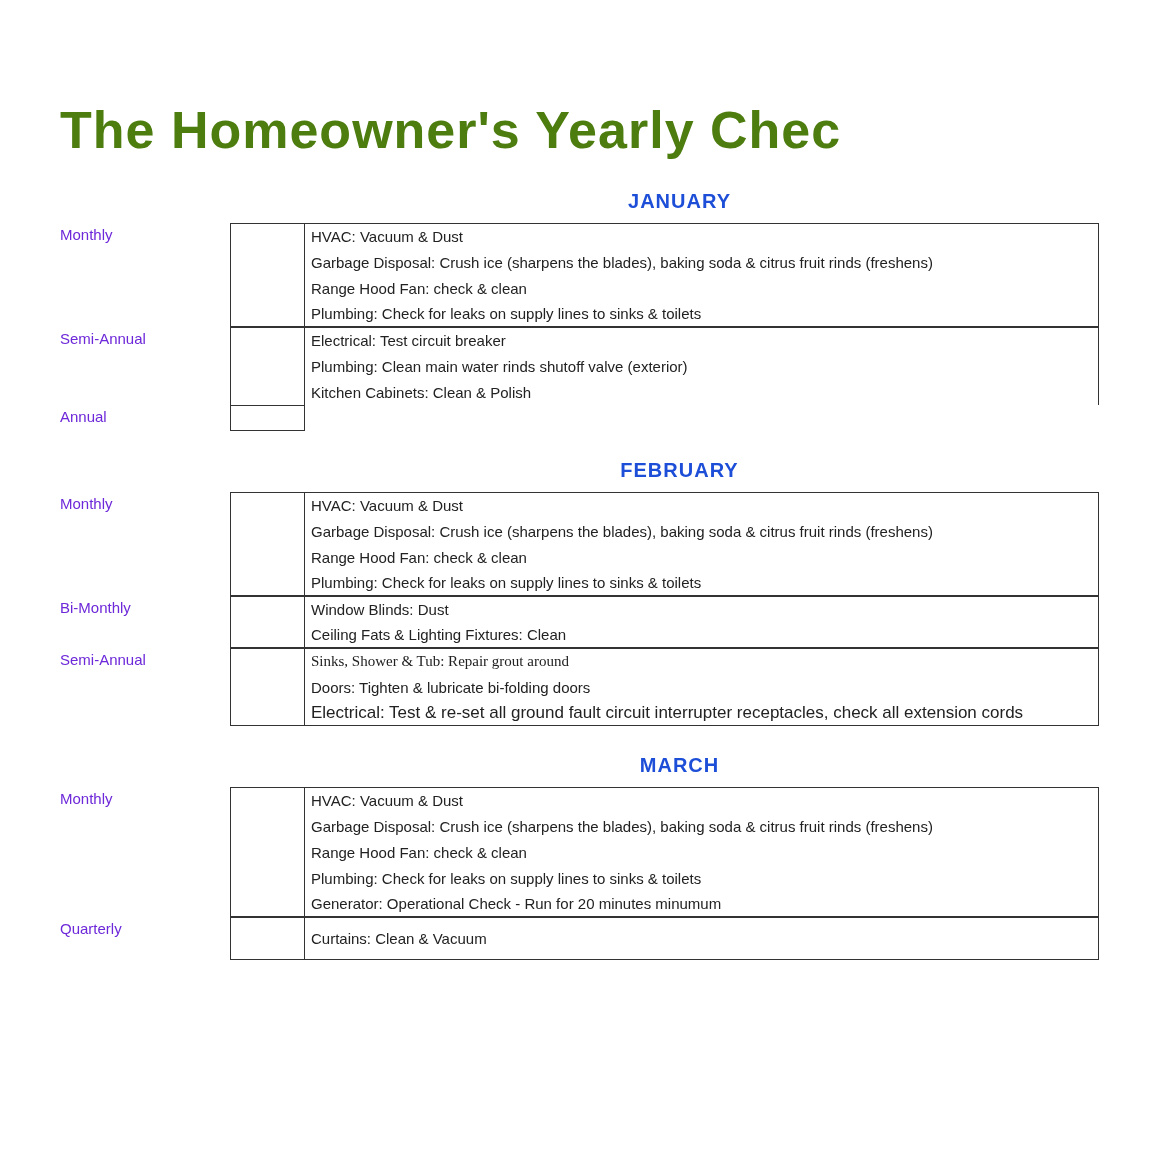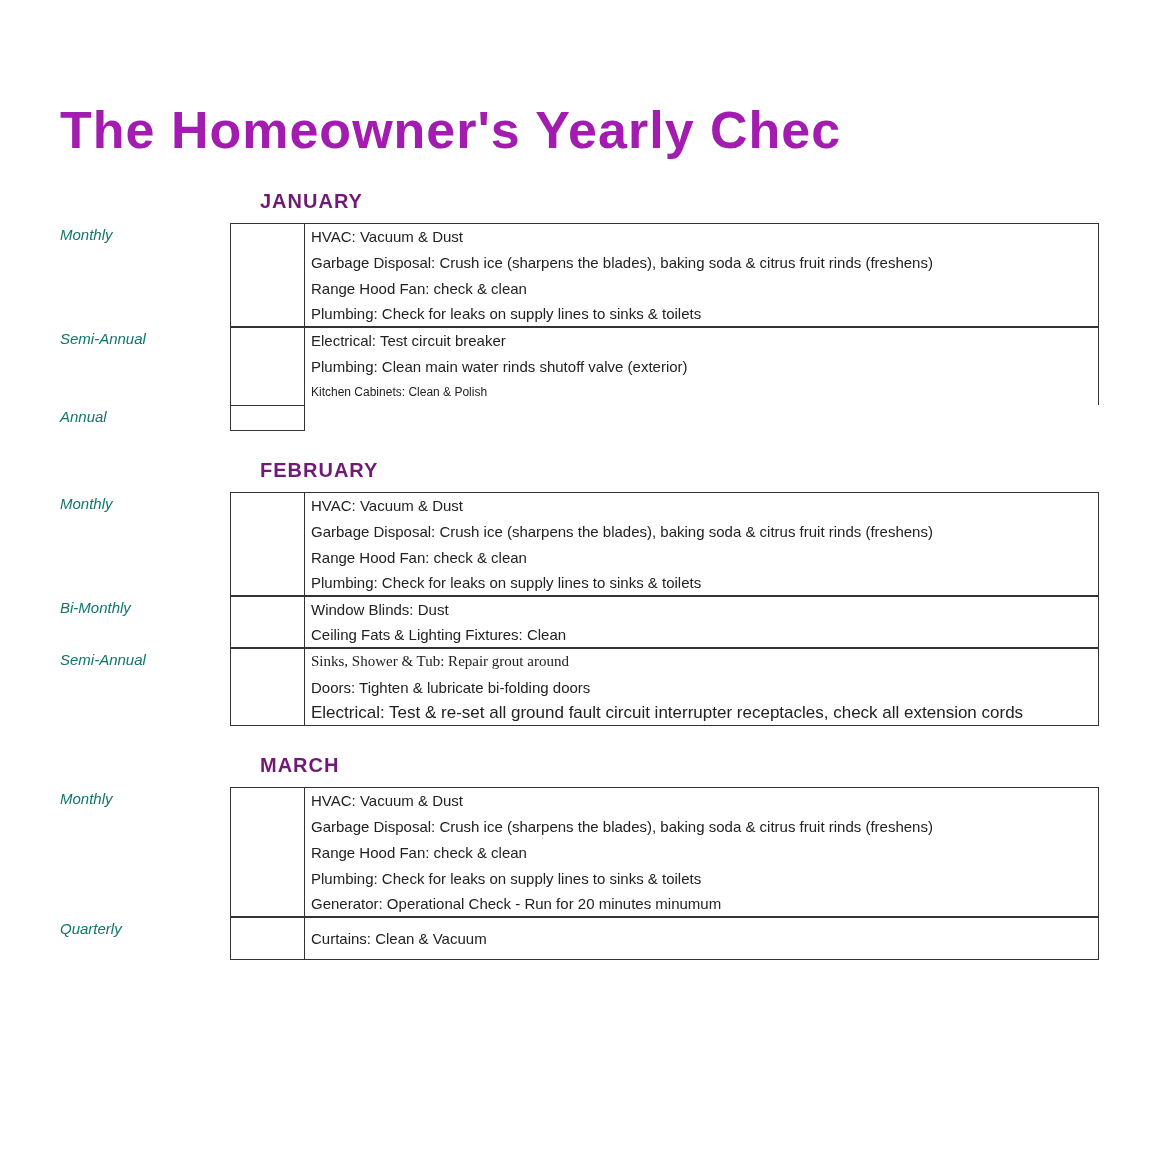--- a/index.html
+++ b/index.html
@@ -10,56 +10,56 @@
       color: #222;
       padding: 40px 60px;
       width: 1159px;
       min-height: 1159px;
       overflow-x: hidden;
     }
 
     .page-title {
       font-size: 52px;
       font-weight: bold;
-      color: #a21caf;
+      color: #4d7c0f;
       margin-bottom: 30px;
       margin-top: 60px;
       white-space: nowrap;
       letter-spacing: 1px;
     }
 
     .month-section {
       margin-bottom: 28px;
     }
 
     .month-header {
       font-size: 20px;
       font-weight: bold;
-      color: #701a75;
+      color: #1d4ed8;
       margin-bottom: 10px;
       margin-left: 200px;
       letter-spacing: 1px;
+      text-align: center;
     }
 
     .group-row {
       display: flex;
       align-items: stretch;
     }
 
     .freq-label {
       width: 170px;
       min-width: 170px;
       text-align: right;
       padding-right: 10px;
       font-size: 15px;
-      color: #0f766e;
+      color: #6d28d9;
       display: flex;
       align-items: flex-start;
       padding-top: 3px;
-      font-style: italic;
     }
 
     .section-group {
       display: flex;
       flex-direction: column;
     }
   </style>
 </head>
 <body>
 
@@ -97,21 +97,21 @@
           <div style="flex: 1 1 0%; border-right: 1px solid rgb(51, 51, 51); border-top: 1px solid rgb(51, 51, 51); border-bottom: none; padding: 2px 6px; font-size: 15px; display: flex; align-items: center; min-height: 26px;">Electrical: Test circuit breaker</div>
         </div>
         <div class="group-row">
           <div class="freq-label"></div>
           <div style="width: 75px; min-width: 75px; border-left: 1px solid rgb(51, 51, 51); border-right: 1px solid rgb(51, 51, 51); border-top: none; border-bottom: none; min-height: 26px;"></div>
           <div style="flex: 1 1 0%; border-right: 1px solid rgb(51, 51, 51); border-top: none; border-bottom: none; padding: 2px 6px; font-size: 15px; display: flex; align-items: center; min-height: 26px;">Plumbing: Clean main water rinds shutoff  valve (exterior)</div>
         </div>
         <div class="group-row">
           <div class="freq-label"></div>
           <div style="width: 75px; min-width: 75px; border-left: 1px solid rgb(51, 51, 51); border-right: 1px solid rgb(51, 51, 51); border-top: none; border-bottom: none; min-height: 26px;"></div>
-          <div style="flex: 1 1 0%; border-right: 1px solid rgb(51, 51, 51); border-top: none; border-bottom: none; padding: 2px 6px; font-size: 12px; display: flex; align-items: center; min-height: 26px;">Kitchen Cabinets: Clean &amp; Polish</div>
+          <div style="flex: 1 1 0%; border-right: 1px solid rgb(51, 51, 51); border-top: none; border-bottom: none; padding: 2px 6px; font-size: 15px; display: flex; align-items: center; min-height: 26px;">Kitchen Cabinets: Clean &amp; Polish</div>
         </div>
       </div>
       <div class="section-group">
         <div class="group-row">
           <div class="freq-label">Annual</div>
           <div style="width: 75px; min-width: 75px; border-width: 1px; border-style: solid; border-color: rgb(51, 51, 51); min-height: 26px;"></div>
         </div>
       </div>
     </div>
     <div class="month-section">

